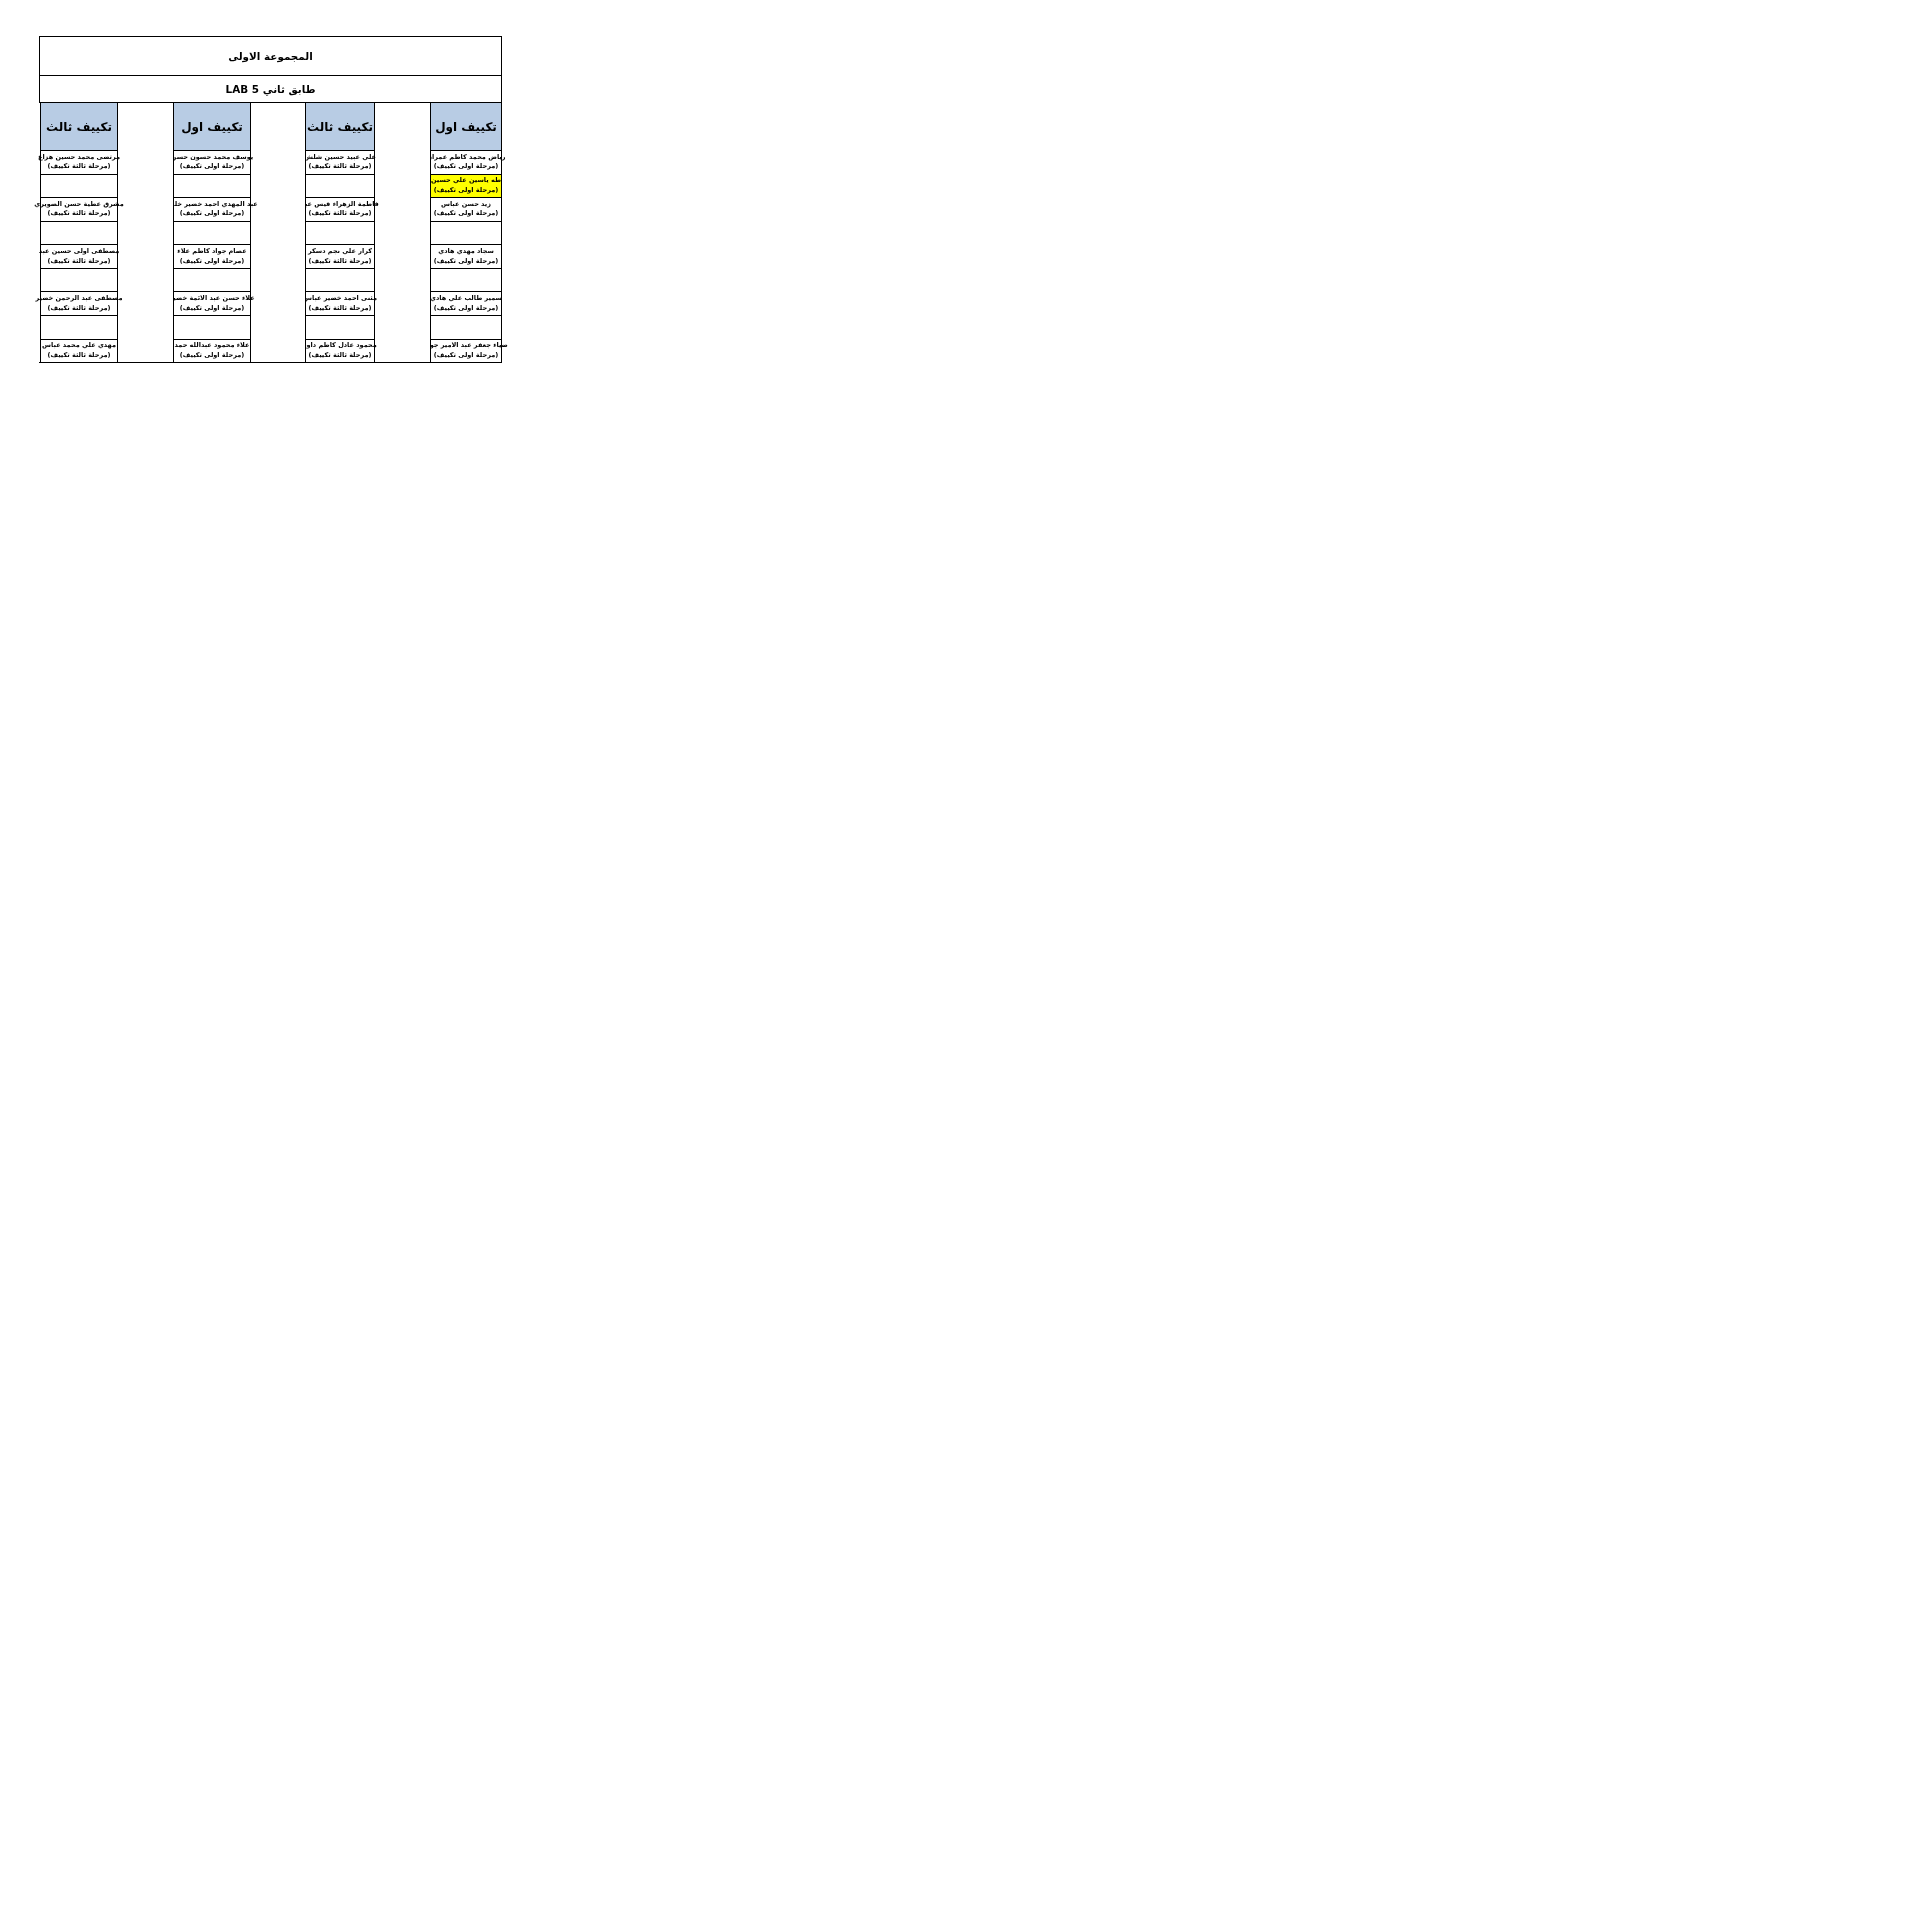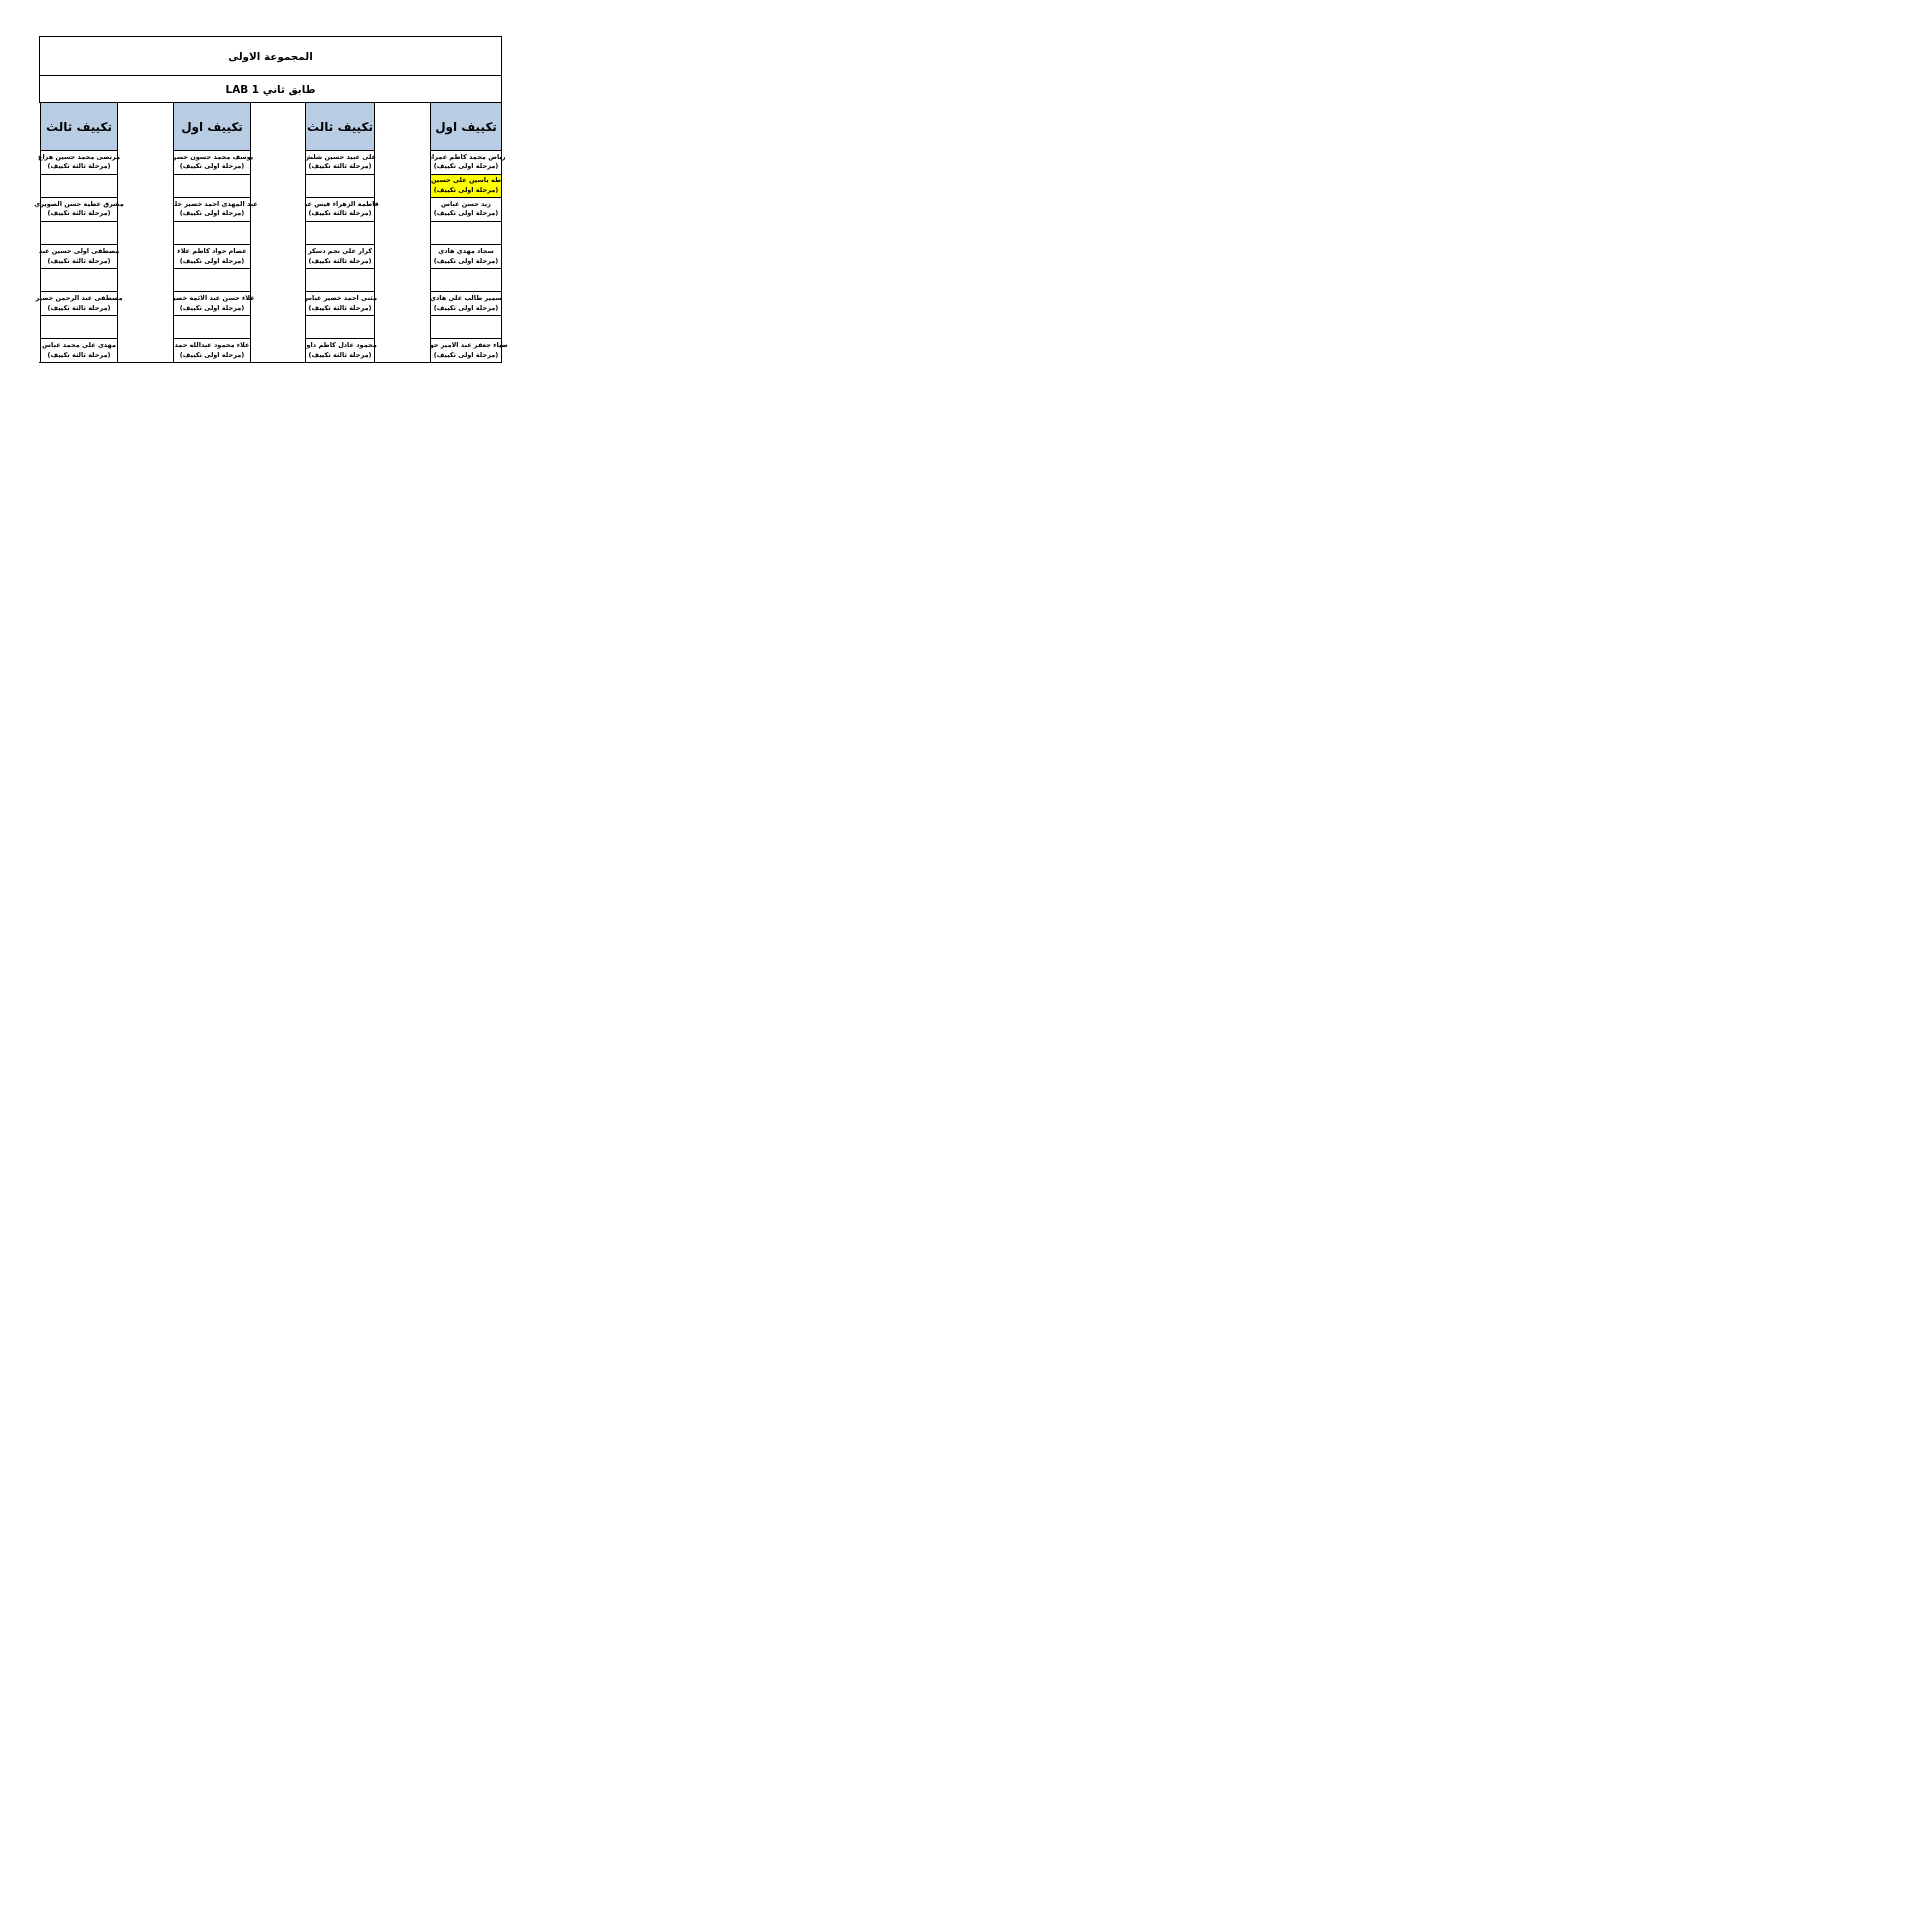--- a/index.html
+++ b/index.html
@@ -10,34 +10,34 @@
   .title.second{border-top:none;height:27px;}
   .grid{box-sizing:border-box;display:flex;direction:rtl;height:260px;border-bottom:1.2px solid #000;}
   .namecol{box-sizing:border-box;border-left:1.2px solid #000;border-right:1.2px solid #000;
            display:flex;flex-direction:column;background:#fff;}
   .spacercol{box-sizing:border-box;background:#fff;}
   .w-c0{width:72px}.w-s0{width:55px}.w-c1{width:70px}.w-s1{width:54px}
   .w-c2{width:78px}.w-s2{width:55px}.w-c3{width:78px}
   .colhead{box-sizing:border-box;flex:0 0 48px;border-bottom:1.2px solid #000;
            display:flex;align-items:center;justify-content:center;
            font-size:12px;font-weight:bold;}
-  .rows{flex:1;display:flex;flex-direction:column;justify-content:center;}
+  .rows{flex:1;display:flex;flex-direction:column;}
   .row{box-sizing:border-box;flex:1 1 0;border-bottom:0.8px solid #000;
        display:flex;flex-direction:column;align-items:center;justify-content:center;
        text-align:center;padding:0.4px 0.8px;}
   .row:last-child{border-bottom:none;}
   .nm,.st{font-size:6.5px;line-height:1.5;font-weight:bold;white-space:nowrap;}
 </style>
 </head>
 <body>
 
 <div class="sheet">
 
   <div class="title">المجموعة الاولى</div>
-  <div class="title second">طابق ثاني LAB 1</div>
+  <div class="title second">طابق ثاني LAB 5</div>
 
   <div class="grid">
 
     <div class="namecol w-c0">
       <div class="colhead" style="background: rgb(184, 204, 228);">تكييف اول</div>
       <div class="rows">
           <div class="row">
             <div class="nm">رياض محمد كاظم عمران</div>
             <div class="st">(مرحلة اولى تكييف)</div>
           </div>

